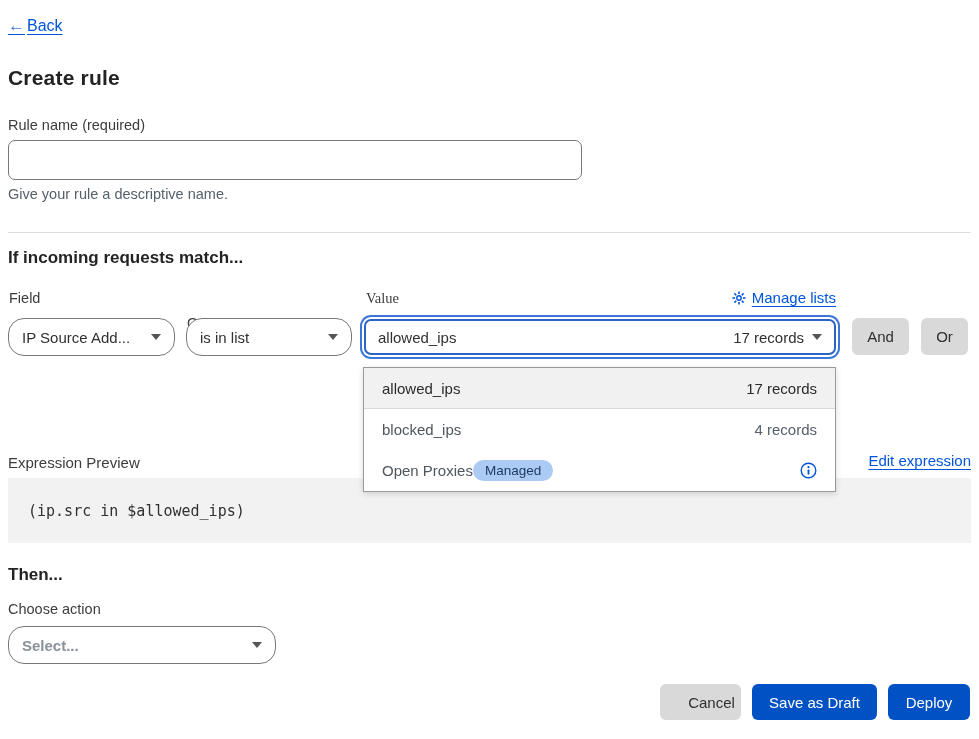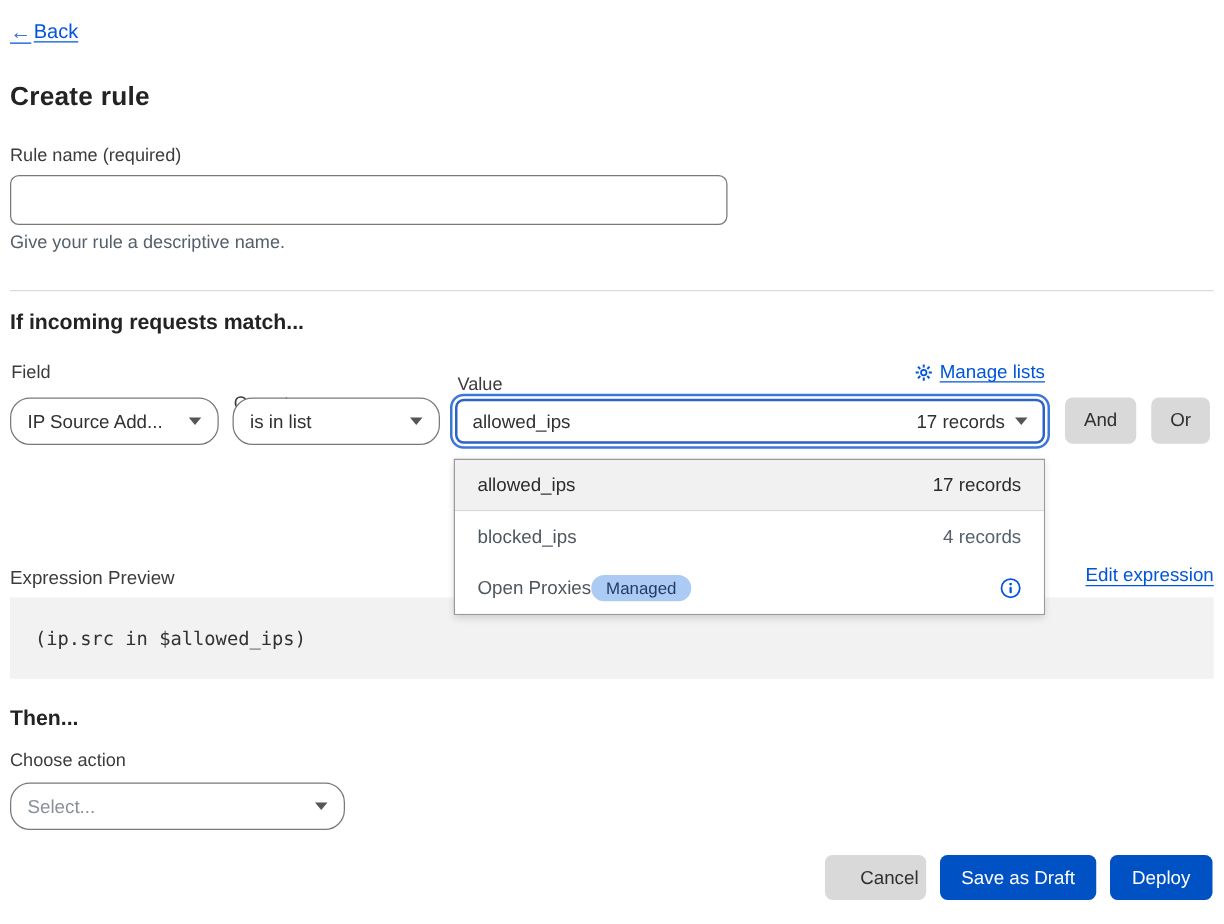--- a/index.html
+++ b/index.html
@@ -42,21 +42,21 @@
     font-family: "Liberation Sans", sans-serif; color: #313131; outline: none;
   }
   .rule-name-helper { position: absolute; left: 8px; top: 186px; }
 
   .divider { position: absolute; left: 8px; top: 232px; width: 963px; height: 1px; background: #dcdcdc; }
 
   .match-heading { position: absolute; left: 8px; top: 248px; font-size: 17px; font-weight: bold; color: #232323; }
 
   .col-label-field { position: absolute; left: 9px; top: 290px; }
   .col-label-operator { position: absolute; left: 187px; top: 290px; margin-top: 25px; }
-  .col-label-value { position: absolute; left: 366px; top: 300px; }
+  .col-label-value { position: absolute; left: 366px; top: 290px; font-family: Liberation Serif, serif; }
 
   .manage-lists { position: absolute; top: 289px; right: 143px; display: flex; align-items: center; gap: 6px; }
 
   
   .select {
     background: #fff; border: 1px solid #797979; border-radius: 16px;
     display: flex; align-items: center; justify-content: space-between;
     font-size: 15px; padding: 0 13px; cursor: pointer; color: #313131;
   }
   .chev { width: 0; height: 0; border-left: 5px solid transparent; border-right: 5px solid transparent; border-top: 6px solid #555; flex: 0 0 auto; margin-left: 8px; }
@@ -105,21 +105,21 @@
   .expr-label { position: absolute; left: 8px; top: 454px; font-size: 15px; color: #3c3c3c; }
   .edit-expression { position: absolute; right: 8px; top: 452px; }
   .expr-box {
     position: absolute; left: 8px; top: 478px; width: 963px; height: 65px;
     background: #f2f2f2; display: flex; align-items: center; padding: 0 20px;
   }
   .expr-code { font-family: "DejaVu Sans Mono", monospace; font-size: 15px; color: #313131; }
 
   .then-heading { position: absolute; left: 8px; top: 565px; font-size: 17px; font-weight: bold; color: #232323; }
   .action-label { position: absolute; left: 8px; top: 601px; }
-  .action-select { position: absolute; left: 8px; top: 626px; width: 268px; height: 38px; }
+  .action-select { position: absolute; left: 8px; top: 626px; width: 268px; height: 38px; font-weight: bold; }
   .action-select .placeholder { color: #8a9199; }
 
   
   .blue-btn {
     background: #0051c3; color: #fff; border: none; border-radius: 6px;
     font-size: 15px; font-family: "Liberation Sans", sans-serif; cursor: pointer;
     display: flex; align-items: center; justify-content: center;
   }
   .cancel-btn { position: absolute; left: 660px; top: 684px; width: 81px; height: 36px; padding-left: 22px; }
   .save-draft-btn { position: absolute; left: 752px; top: 684px; width: 125px; height: 36px; }

